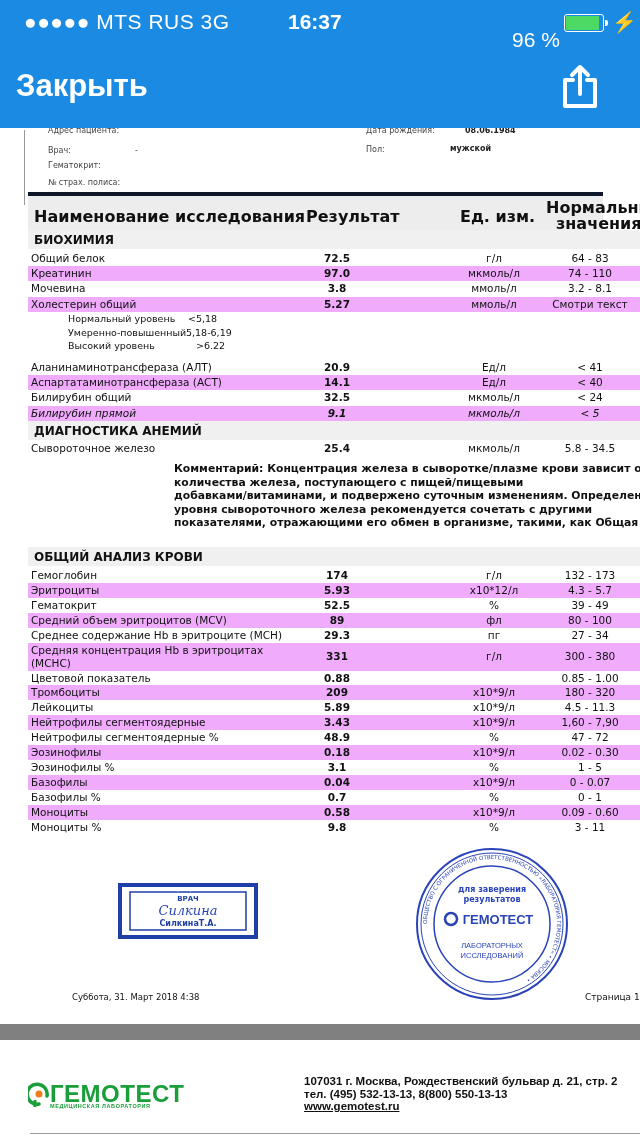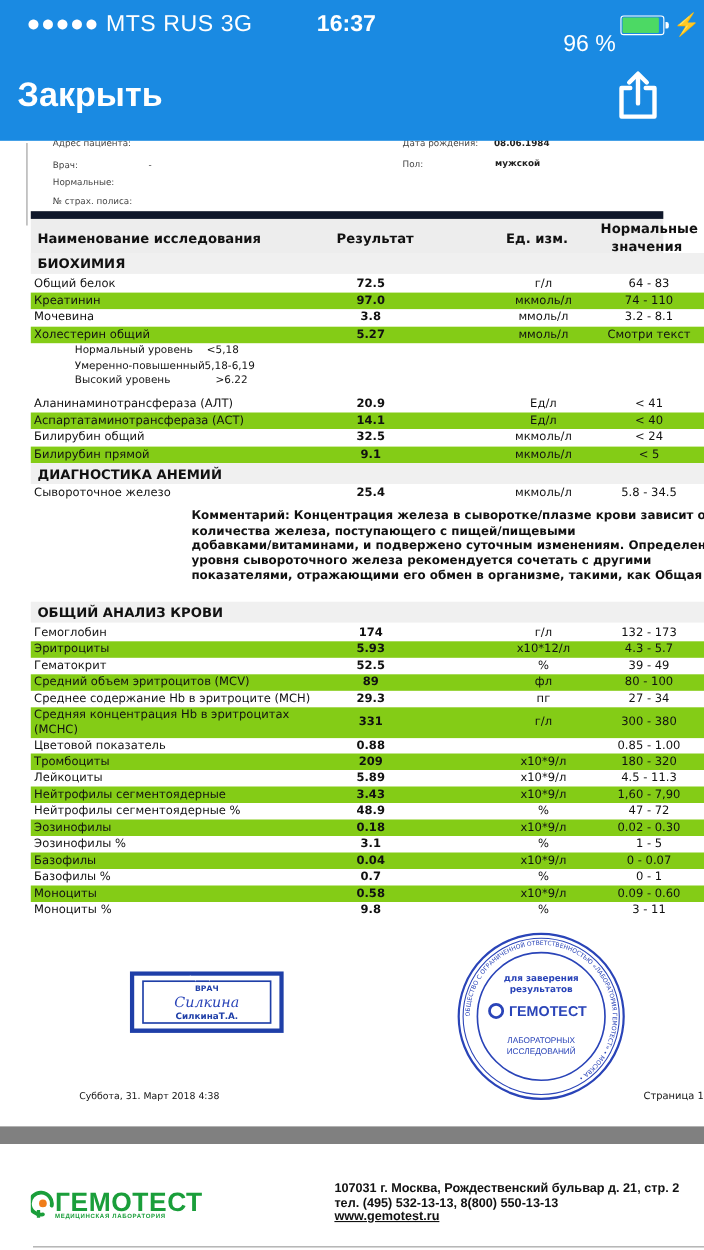--- a/index.html
+++ b/index.html
@@ -13,26 +13,26 @@
   .battery .fill { position:absolute; left:1px; top:1px; bottom:1px; background:#4cd964; border-radius:1px; }
   .battery .nub { position:absolute; right:-5px; top:5px; width:3px; height:6px; background:#fff; border-radius:0 2px 2px 0; }
   .bolt { position:absolute; left:612px; top:4px; font-size:20px; }
   .nav { position:absolute; top:60px; left:0; width:640px; height:56px; }
   .close-btn { position:absolute; left:16px; top:8px; font-family:"Liberation Sans", sans-serif; font-size:31px; font-weight:bold; color:#fff; cursor:pointer; }
   .doc-title { position:absolute; left:178px; top:8px; font-family:"Liberation Sans", sans-serif; font-size:32px; color:#fff; }
   .share { position:absolute; left:560px; top:4px; width:40px; height:46px; cursor:pointer; }
   .pinfo { position:absolute; font-size:8px; color:#444; }
   .pinfo-b { position:absolute; font-size:8px; font-weight:bold; color:#222; }
   .vline { position:absolute; left:24px; top:130px; width:1px; height:75px; background:#999; }
-  .hdr { position:absolute; left:28px; top:192px; width:575px; height:36px; background:#ededed; border-top:7px solid #0f172a; font-weight:bold; font-size:12px; }
+  .hdr { position:absolute; left:28px; top:192px; width:575px; height:36px; background:#ededed; border-top:4px solid #0f172a; font-weight:bold; font-size:16px; }
   .hdr span { position:absolute; }
   .sec { position:absolute; left:28px; width:612px; height:19px; background:#f0f0f0; font-weight:bold; font-size:12px; }
   .sec span { position:absolute; left:6px; top:3px; }
   .row { position:absolute; left:28px; width:612px; height:15px; font-size:10.5px; }
-  .row.alt { background:#84cc16; }
+  .row.alt { background:#f0abfc; }
   .row .n { position:absolute; left:3px; top:1px; white-space:nowrap; }
   .row .v { position:absolute; left:284px; width:50px; text-align:center; top:1px; font-weight:bold; }
   .row .u { position:absolute; left:418px; width:96px; text-align:center; top:1px; }
   .row .r { position:absolute; left:510px; width:104px; text-align:center; top:1px; }
   .chol { position:absolute; left:68px; font-size:9.5px; }
   .chol span { position:absolute; white-space:nowrap; }
   .comment { position:absolute; left:174px; top:462px; width:460px; font-size:10.8px; font-weight:bold; line-height:13.5px; }
   .comment div { white-space:nowrap; }
   .footer-date { position:absolute; left:72px; top:992px; font-size:8.5px; }
   .footer-page { position:absolute; left:585px; top:992px; font-size:9px; }
@@ -66,24 +66,24 @@
       </svg>
     </div>
   </div>
 </div>
 
 <div>
   <div class="vline"></div>
   <span class="pinfo" style="left:48px;top:126px">Адрес пациента:</span>
   <span class="pinfo" style="left:48px;top:146px">Врач:</span>
   <span class="pinfo" style="left:135px;top:146px">-</span>
-  <span class="pinfo" style="left:48px;top:161px">Нормальные:</span>
+  <span class="pinfo" style="left:48px;top:161px">Гематокрит:</span>
   <span class="pinfo" style="left:48px;top:178px">№ страх. полиса:</span>
   <span class="pinfo" style="left:366px;top:126px">Дата рождения:</span>
-  <span class="pinfo-b" style="left:449px;top:126px">08.06.1984</span>
+  <span class="pinfo-b" style="left:465px;top:126px">08.06.1984</span>
   <span class="pinfo" style="left:366px;top:145px">Пол:</span>
   <span class="pinfo-b" style="left:450px;top:144px">мужской</span>
 
   <div class="hdr">
     <span style="left:6px;top:11px">Наименование исследования</span>
     <span style="left:278px;top:11px">Результат</span>
     <span style="left:432px;top:11px">Ед. изм.</span>
     <span style="left:518px;top:2px">Нормальные</span>
     <span style="left:528px;top:18px">значения</span>
   </div>
@@ -143,21 +143,21 @@
         <span class="v">14.1</span>
         <span class="u">Ед/л</span>
         <span class="r">&lt; 40</span>
       </div>
       <div class="row" style="top: 390.4px;">
         <span class="n">Билирубин общий</span>
         <span class="v">32.5</span>
         <span class="u">мкмоль/л</span>
         <span class="r">&lt; 24</span>
       </div>
-      <div class="row alt" style="top: 405.6px;">
+      <div class="row alt" style="top: 405.6px; font-style: italic;">
         <span class="n">Билирубин прямой</span>
         <span class="v">9.1</span>
         <span class="u">мкмоль/л</span>
         <span class="r">&lt; 5</span>
       </div>
     </div>
 
   <div class="sec" style="top:421px">
       <span>ДИАГНОСТИКА АНЕМИЙ</span>
     </div>

